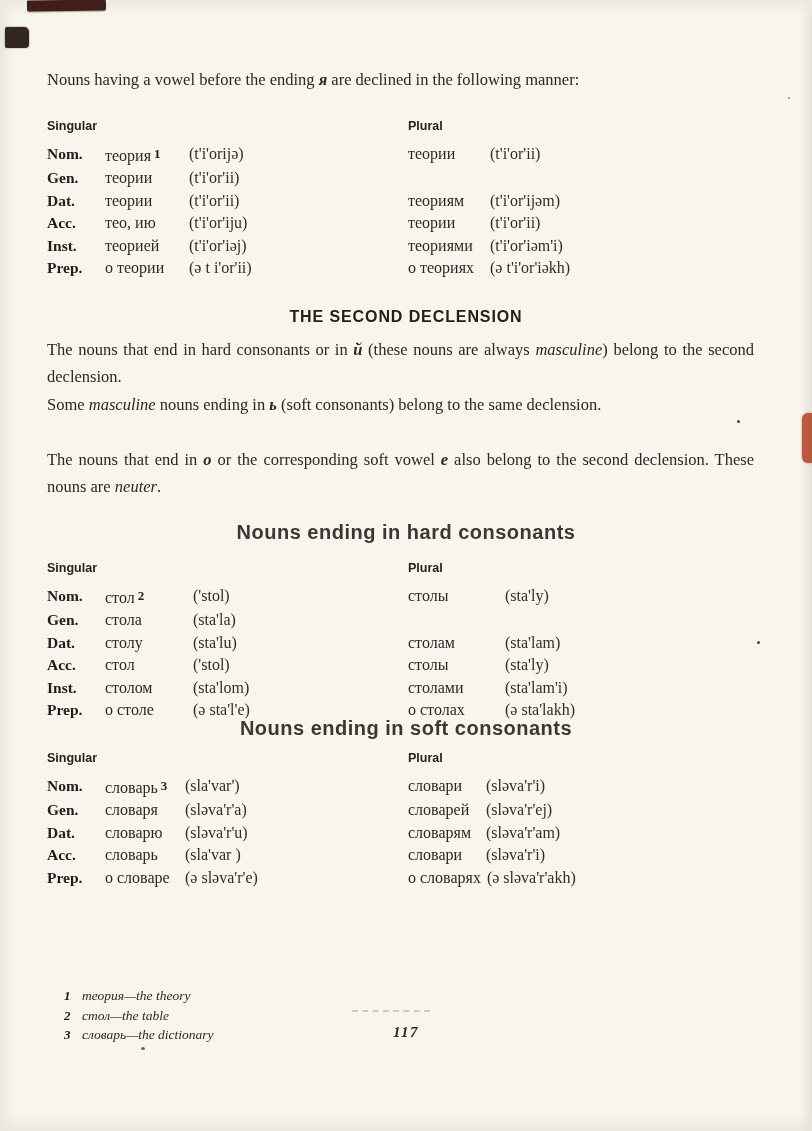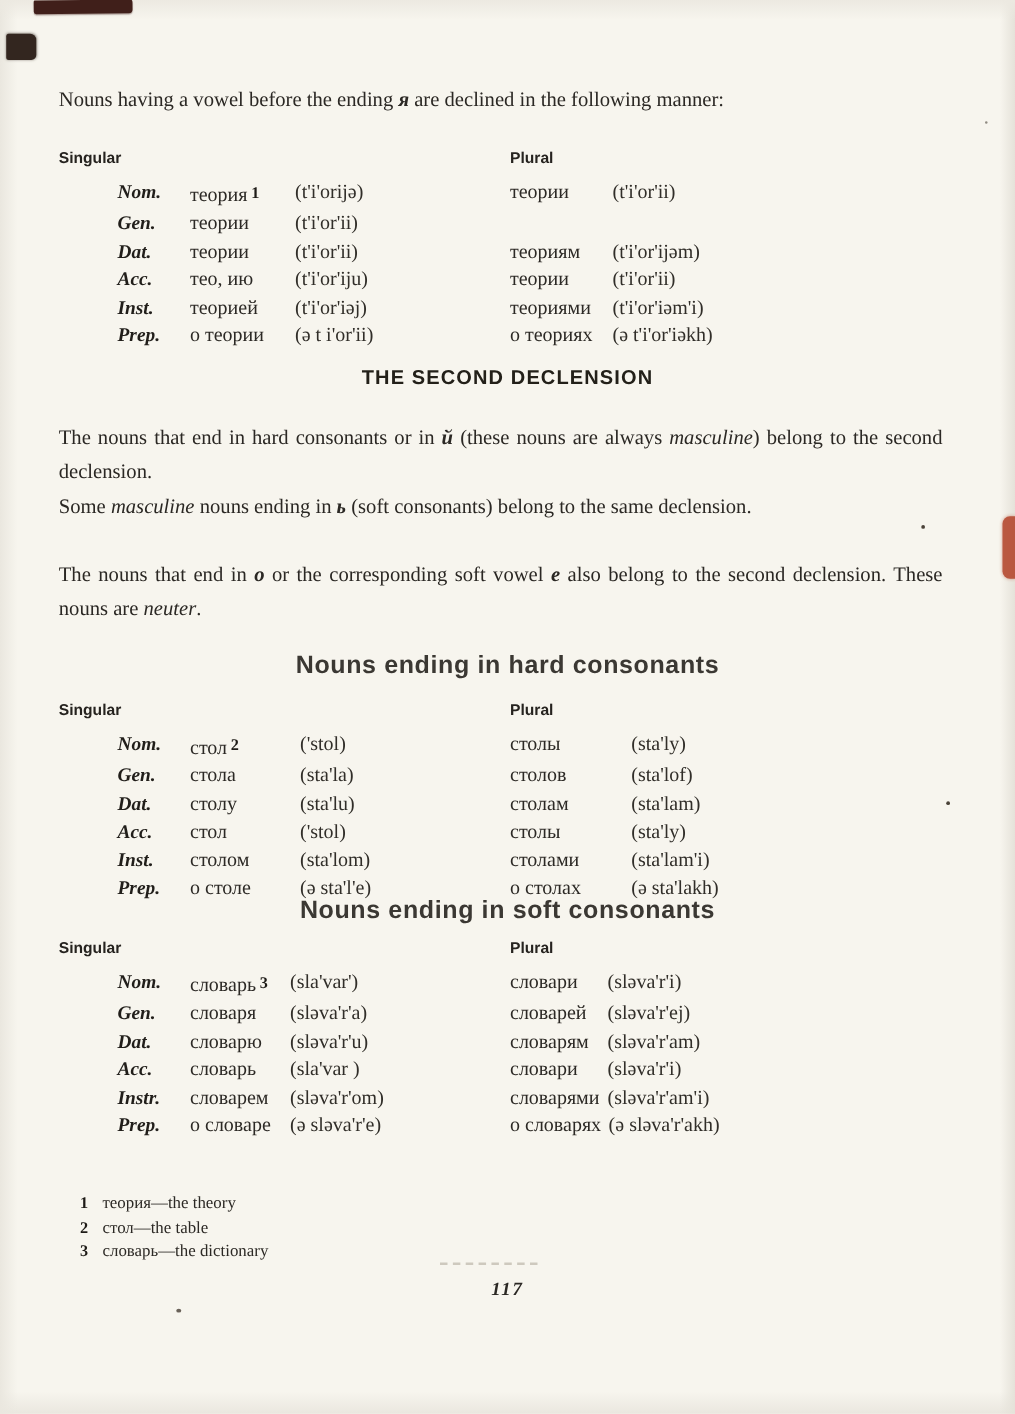--- a/index.html
+++ b/index.html
@@ -39,36 +39,36 @@
   .collabels {
     display:flex; font-family:"Liberation Sans", sans-serif;
     font-weight:bold; font-size:12.5px; color:#26231f;
     line-height:16px; margin-bottom:9px;align-items:flex-end;
   }
   .collabels .sg { width:361px; }
   .drow { display:flex; line-height:22.4px; font-size:16px; }
   .half-l { width:361px; display:flex; flex-shrink:0; }
   .half-r { flex:1; display:flex; }
   .case {
-    font-weight:bold; font-style:italic; width:58px; flex-shrink:0;
-    font-size:15.5px; color:#211e1a;margin-left:47px;
+    font-weight:bold; width:58px; flex-shrink:0;
+    font-size:15.5px; color:#211e1a;
   }
   .wordcell { white-space:nowrap; flex-shrink:0; padding-right:6px; }
   .t1 .half-l .wordcell { min-width:84px; }
   .t1 .half-r .wordcell { min-width:82px; }
   .t2 .half-l .wordcell { min-width:88px; }
   .t2 .half-r .wordcell { min-width:97px; }
   .t3 .half-l .wordcell { min-width:80px; }
   .t3 .half-r .wordcell { min-width:78px; }
   .note {
     font-weight:bold; font-size:13px; vertical-align:3px; margin-left:3px;
     color:#1e1b17;
   }
   .pron { white-space:nowrap; color:#312e29; }
-  .footnotes { position:absolute; left:64px; top:952px; }
+  .footnotes { position:absolute; left:64px; top:986px;font-style:italic; }
   .fnline { line-height:19.5px; font-size:13.5px; }
   .fnnum { font-weight:bold; display:inline-block; width:18px; font-size:13px; color:#1e1b17; }
   .pagenum {
     position:absolute; left:0; top:1024px; width:100%; text-align:center;
     font-weight:bold; font-style:italic; font-size:15px; letter-spacing:1.5px;
     color:#2b2824;
   }
   
   .art-topbar {
     position:absolute; left:27px; top:0; width:79px; height:11px;
@@ -174,21 +174,21 @@
           <span class="wordcell"><span>о теории</span></span>
           <span class="pron">(ə t i'or'ii)</span>
         </div>
       <div class="half-r">
           <span class="wordcell">о теориях</span>
           <span class="pron">(ə t'i'or'iəkh)</span>
         </div>
     </div>
   </section>
 
-  <h2 class="heading-main" style="top:294px">THE SECOND DECLENSION</h2>
+  <h2 class="heading-main" style="top:308px">THE SECOND DECLENSION</h2>
 
   <p class="para" style="top:336px"><span>The nouns that end in hard consonants or in </span><span class="bi">й</span><span> (these nouns are always </span><span class="i">masculine</span><span>) belong to the second declension.</span></p>
 
   <p class="para" style="top:446px"><span>The nouns that end in </span><span class="bi">о</span><span> or the corresponding soft vowel </span><span class="bi">е</span><span> also belong to the second declension. These nouns are </span><span class="i">neuter</span><span>.</span></p>
 
   <p class="para" style="top:391px"><span>Some </span><span class="i">masculine</span><span> nouns ending in </span><span class="bi">ь</span><span> (soft consonants) belong to the same declension.</span></p>
 
   <h3 class="heading-sub" style="top:521px">Nouns ending in hard consonants</h3>
 
   <section class="decl t2" style="top:560px">
@@ -206,24 +206,20 @@
           <span class="wordcell">столы</span>
           <span class="pron">(sta'ly)</span>
         </div>
     </div>
     <div class="drow">
       <div class="half-l">
           <span class="case">Gen.</span>
           <span class="wordcell"><span>стола</span></span>
           <span class="pron">(sta'la)</span>
         </div>
-      <div class="half-r">
-          <span class="wordcell">столов</span>
-          <span class="pron">(sta'lof)</span>
-        </div>
     </div>
     <div class="drow">
       <div class="half-l">
           <span class="case">Dat.</span>
           <span class="wordcell"><span>столу</span></span>
           <span class="pron">(sta'lu)</span>
         </div>
       <div class="half-r">
           <span class="wordcell">столам</span>
           <span class="pron">(sta'lam)</span>
@@ -306,31 +302,20 @@
     </div>
     <div class="drow">
       <div class="half-l">
           <span class="case">Acc.</span>
           <span class="wordcell"><span>словарь</span></span>
           <span class="pron">(sla'var )</span>
         </div>
       <div class="half-r">
           <span class="wordcell">словари</span>
           <span class="pron">(sləva'r'i)</span>
-        </div>
-    </div>
-    <div class="drow">
-      <div class="half-l">
-          <span class="case">Instr.</span>
-          <span class="wordcell"><span>словарем</span></span>
-          <span class="pron">(sləva'r'om)</span>
-        </div>
-      <div class="half-r">
-          <span class="wordcell">словарями</span>
-          <span class="pron">(sləva'r'am'i)</span>
         </div>
     </div>
     <div class="drow">
       <div class="half-l">
           <span class="case">Prep.</span>
           <span class="wordcell"><span>о словаре</span></span>
           <span class="pron">(ə sləva'r'e)</span>
         </div>
       <div class="half-r">
           <span class="wordcell">о словарях</span>

